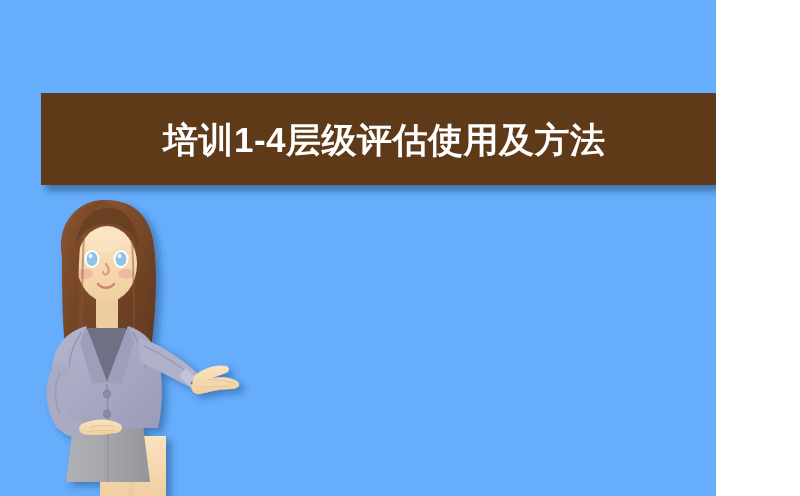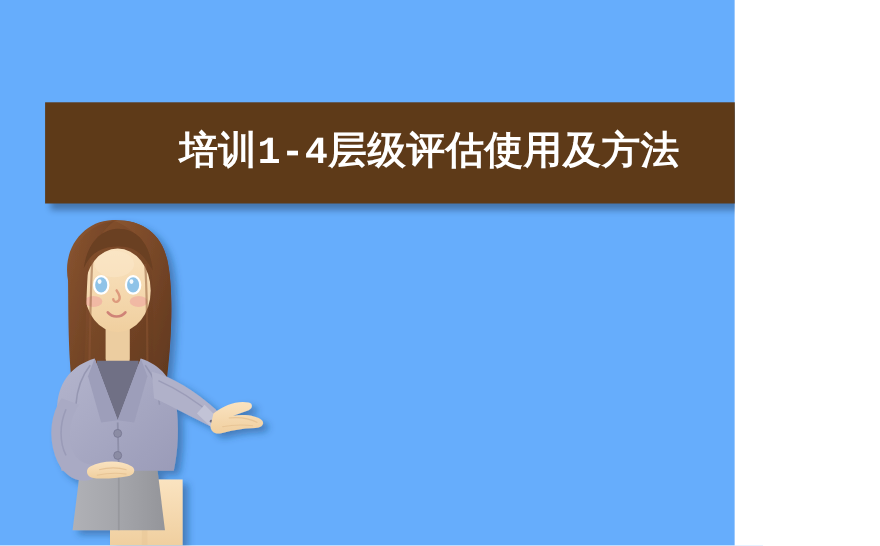--- a/index.html
+++ b/index.html
@@ -3,25 +3,24 @@
 <meta charset="utf-8">
 <title>培训1-4层级评估使用及方法</title>
 <style>
   html, body {
     margin: 0;
     padding: 0;
     background: #ffffff;
   }
   .stage {
     position: relative;
-    width: 652px;
+    width: 716px;
     height: 496px;
     overflow: hidden;
-    font-family: Liberation Mono, monospace;
-    padding-left: 16px;
+    font-family: Liberation Sans, sans-serif;
   }
   .bg {
     position: absolute;
     inset: 0;
     background: #66adfc;
   }
   
   .banner-shadow {
     position: absolute;
     left: 46px;

